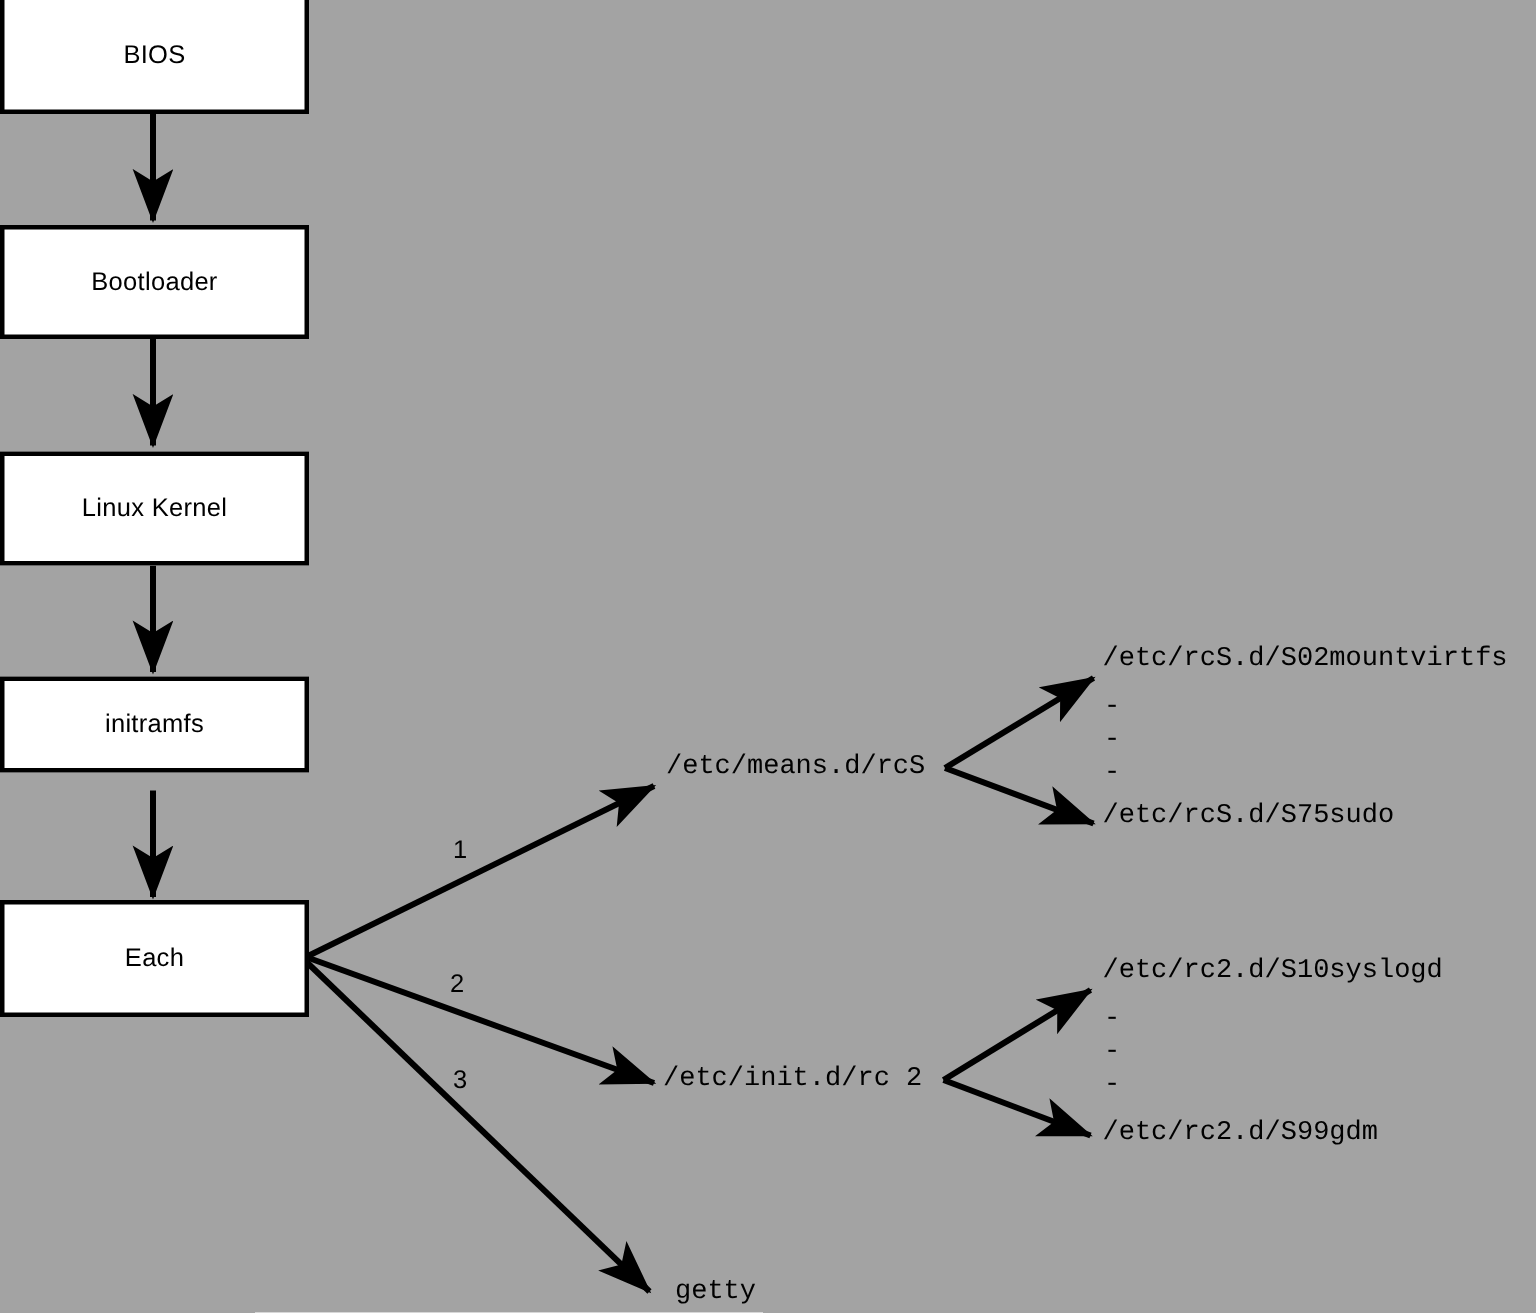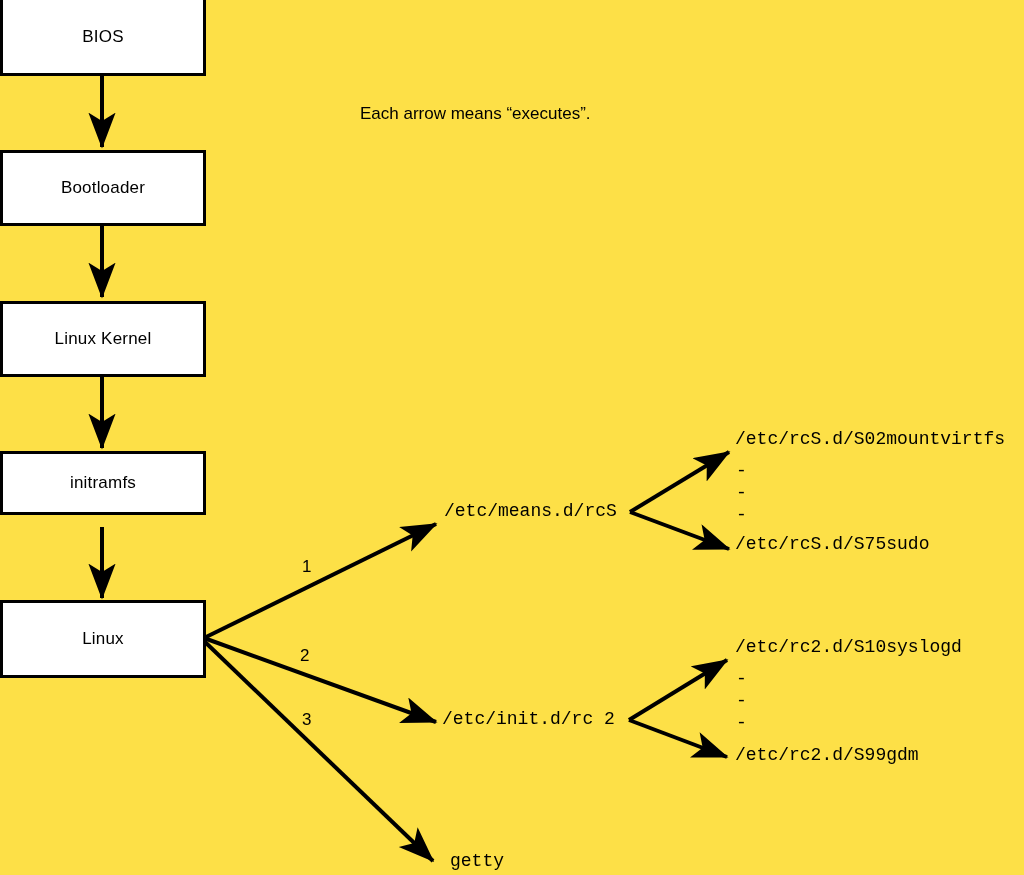--- a/index.html
+++ b/index.html
@@ -4,21 +4,21 @@
 <style>
   html, body {
     margin: 0;
     padding: 0;
     background: #ffffff;
   }
   #diagram-root {
     position: relative;
     width: 1024px;
     height: 875px;
-    background: #fde047;
+    background: #a3a3a3;
     overflow: hidden;
     font-family: "Liberation Sans", sans-serif;
   }
   #vector-layer {
     position: absolute;
     left: 0;
     top: 0;
     width: 1024px;
     height: 875px;
   }
@@ -106,24 +106,23 @@
 
   <div class="node-box" style="left:0px; top:150px; width:206px; height:76px;">
     <span class="node-label">Bootloader</span>
   </div>
 
   <div class="node-box" style="left:0px; top:451px; width:206px; height:64px;">
     <span class="node-label">initramfs</span>
   </div>
 
   <div class="node-box" style="left:0px; top:600px; width:206px; height:78px;">
-    <span class="node-label">Linux</span>
+    <span class="node-label">Each</span>
   </div>
 
-  <div class="note-text" style="left:360px; top:104px;">Each arrow means “executes”.</div>
 
   <div class="edge-number" style="left:302px; top:557px;">1</div>
   <div class="edge-number" style="left:300px; top:646px;">2</div>
   <div class="edge-number" style="left:302px; top:710px;">3</div>
 
   <div class="mono-text" style="left:444px; top:501px;">/etc/means.d/rcS</div>
 
   <div class="mono-text" style="left:442px; top:709px;">/etc/init.d/rc 2</div>
 
   <div class="mono-text" style="left:450px; top:851px;">getty</div>

